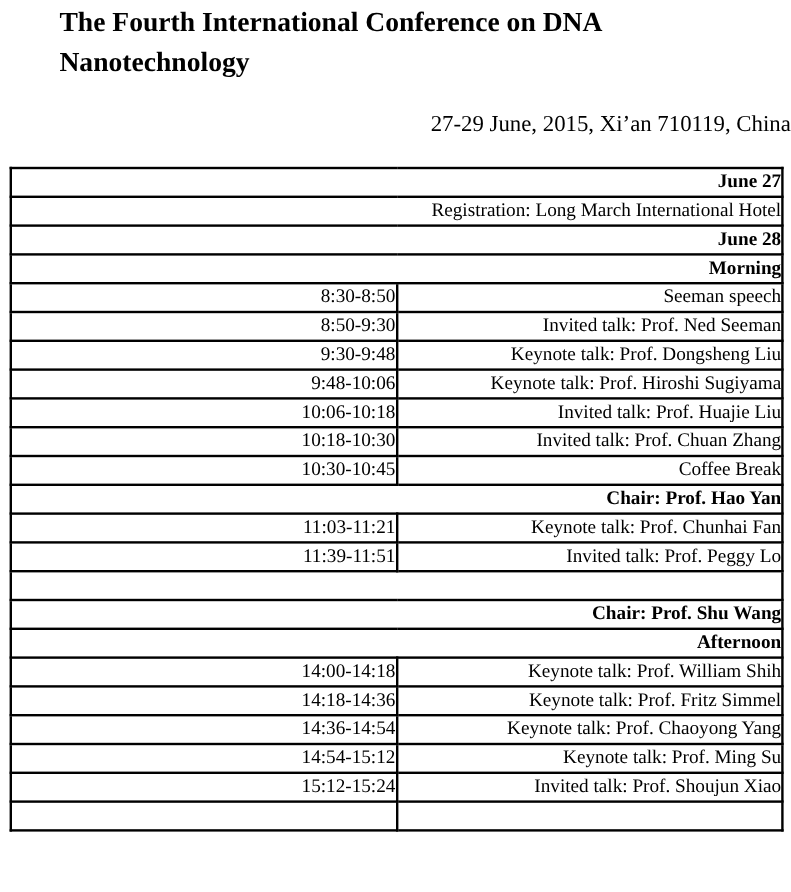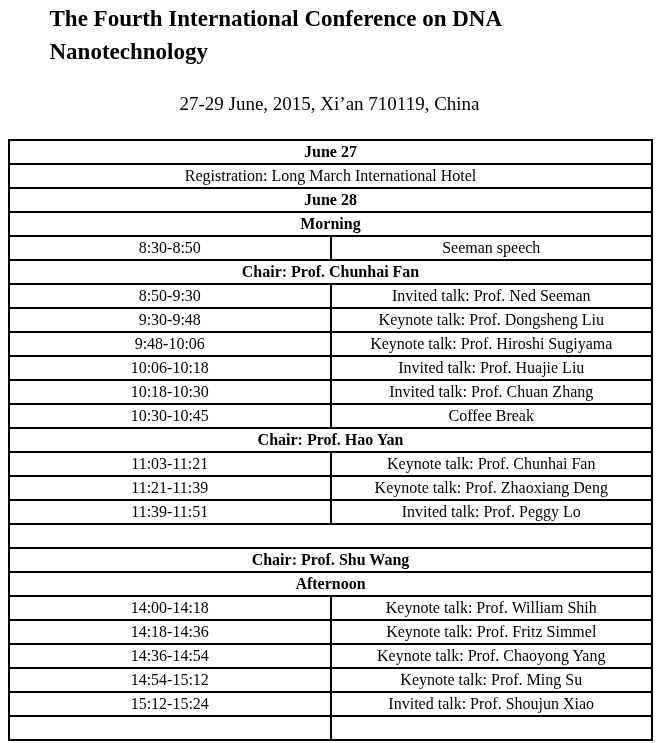--- a/index.html
+++ b/index.html
@@ -25,36 +25,36 @@
     max-width: 560px;
     font-size: 23px;
     line-height: 33px;
     font-weight: bold;
     text-align: left;
   }
   .doc-subtitle {
     margin-top: 24px;
     font-size: 19px;
     line-height: 23px;
-    text-align: center;
+    text-align: right;
   }
   table.schedule {
     margin-top: 24px;
     margin-left: 8px;
     width: 645px;
     border-collapse: collapse;
     table-layout: fixed;
   }
   table.schedule td {
     border: 2px solid #000000;
     height: 22px;
     line-height: 22px;
     padding: 0;
     font-size: 16px;
-    text-align: center;
+    text-align: right;
     vertical-align: middle;
     overflow: hidden;
     white-space: nowrap;
   }
   td.time-cell { width: 50%; }
   td.bold { font-weight: bold; }
 </style>
 </head>
 <body>
 
@@ -75,23 +75,20 @@
           <td colspan="2" class="bold">June 28</td>
         </tr>
         <tr>
           <td colspan="2" class="bold">Morning</td>
         </tr>
         <tr>
           <td class="time-cell">8:30-8:50</td>
           <td class="event-cell">Seeman speech</td>
         </tr>
         <tr>
-          <td colspan="2" class="bold">Chair: Prof. Chunhai Fan</td>
-        </tr>
-        <tr>
           <td class="time-cell">8:50-9:30</td>
           <td class="event-cell">Invited talk: Prof. Ned Seeman</td>
         </tr>
         <tr>
           <td class="time-cell">9:30-9:48</td>
           <td class="event-cell">Keynote talk: Prof. Dongsheng Liu</td>
         </tr>
         <tr>
           <td class="time-cell">9:48-10:06</td>
           <td class="event-cell">Keynote talk: Prof. Hiroshi Sugiyama</td>
@@ -107,24 +104,20 @@
         <tr>
           <td class="time-cell">10:30-10:45</td>
           <td class="event-cell">Coffee Break</td>
         </tr>
         <tr>
           <td colspan="2" class="bold">Chair: Prof. Hao Yan</td>
         </tr>
         <tr>
           <td class="time-cell">11:03-11:21</td>
           <td class="event-cell">Keynote talk: Prof. Chunhai Fan</td>
-        </tr>
-        <tr>
-          <td class="time-cell">11:21-11:39</td>
-          <td class="event-cell">Keynote talk: Prof. Zhaoxiang Deng</td>
         </tr>
         <tr>
           <td class="time-cell">11:39-11:51</td>
           <td class="event-cell">Invited talk: Prof. Peggy Lo</td>
         </tr>
         <tr>
           <td colspan="2"></td>
         </tr>
         <tr>
           <td colspan="2" class="bold">Chair: Prof. Shu Wang</td>

